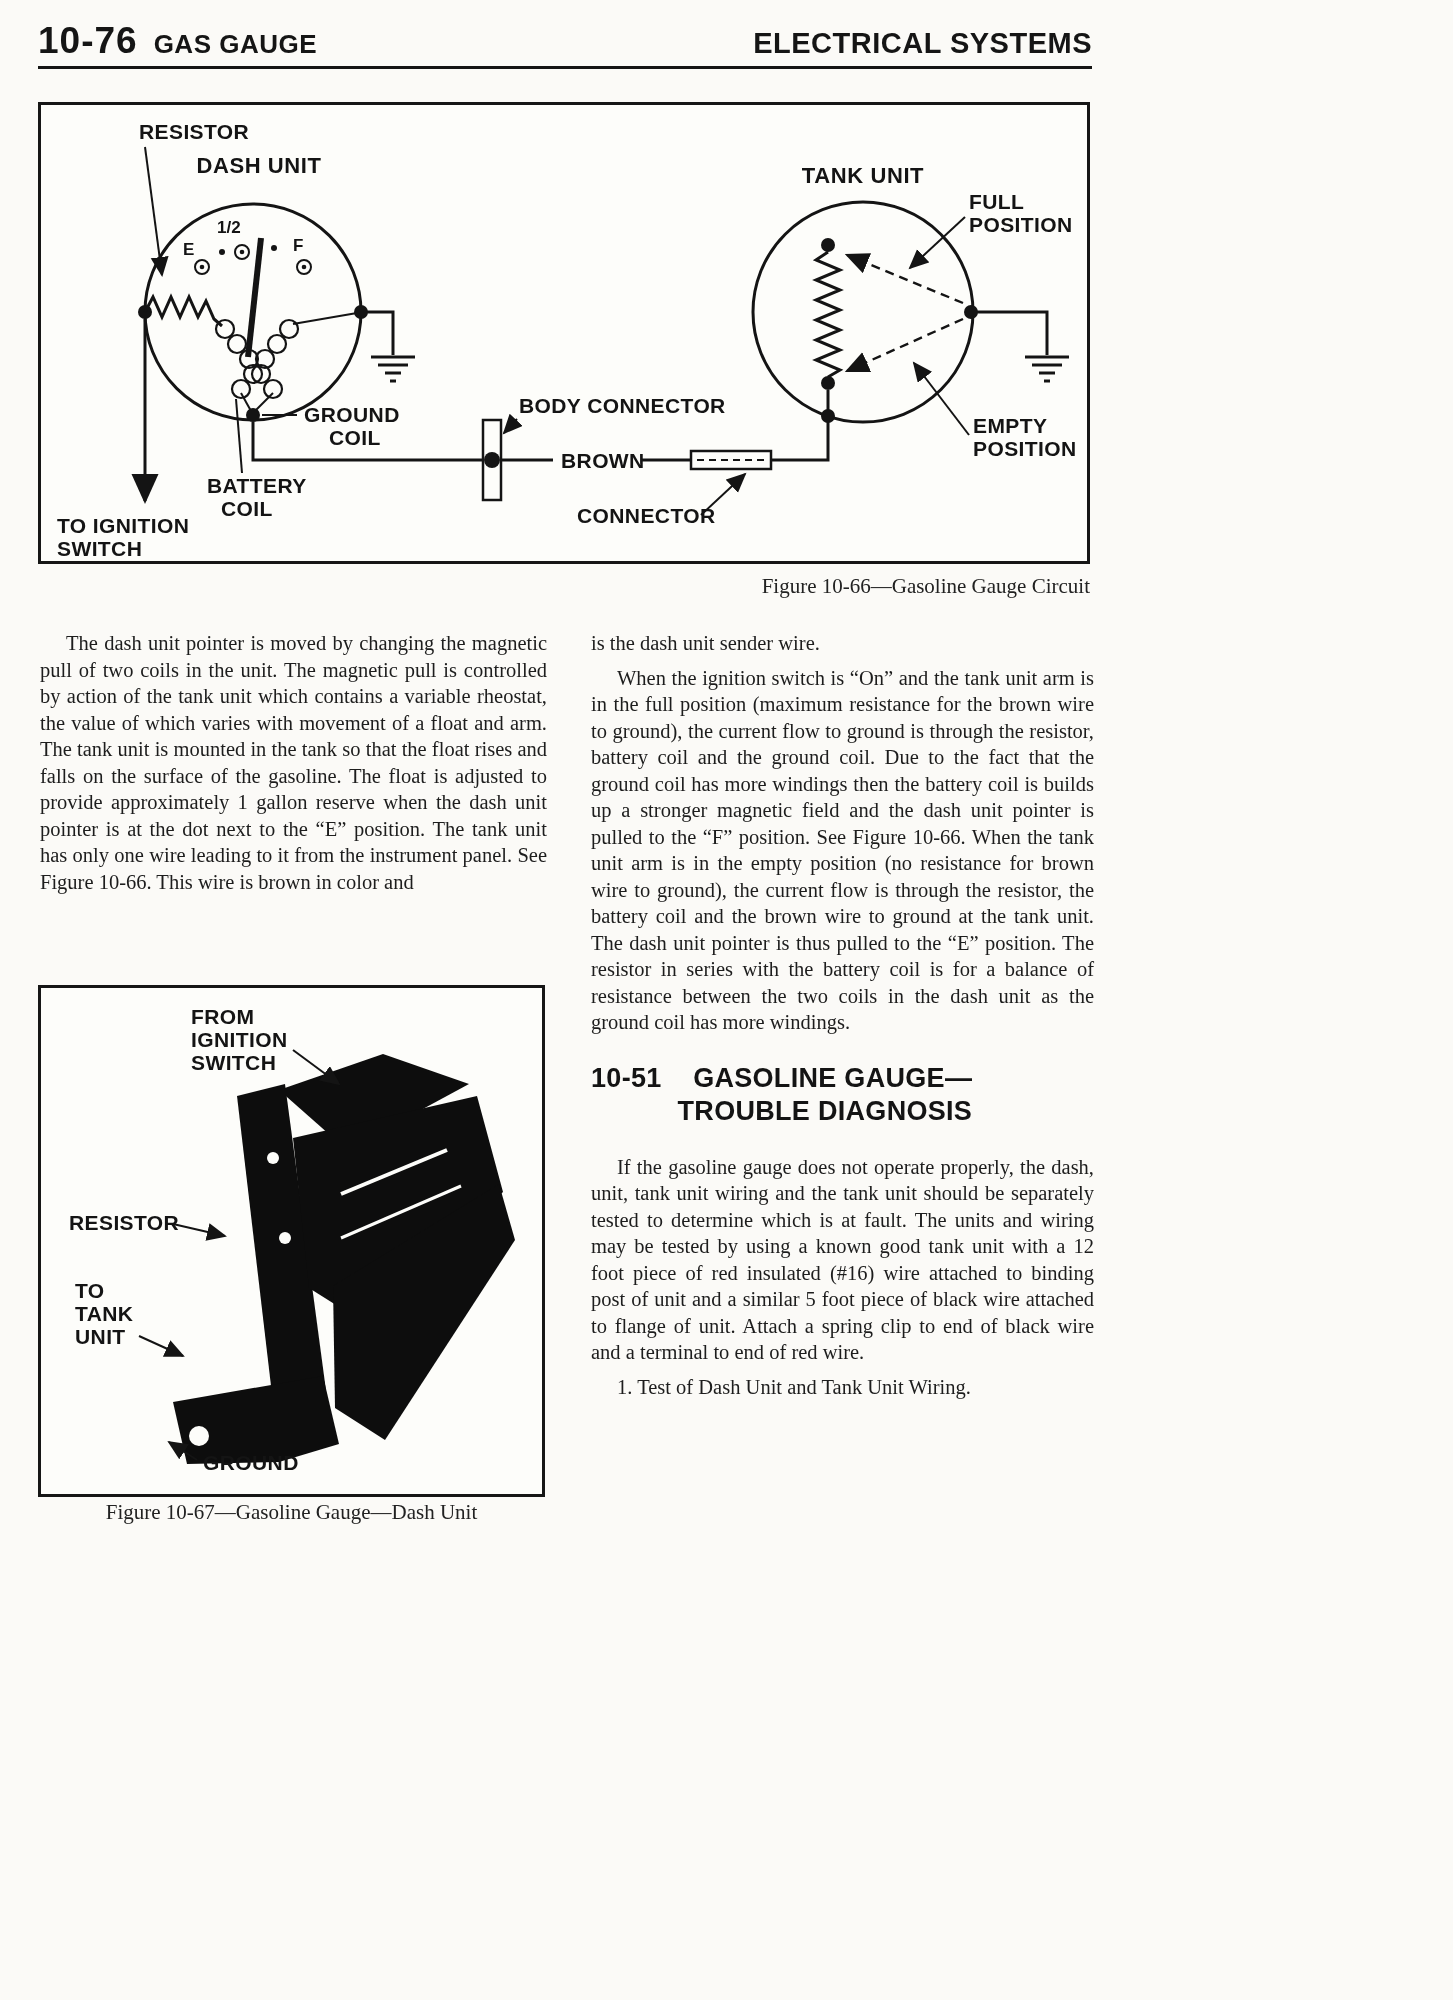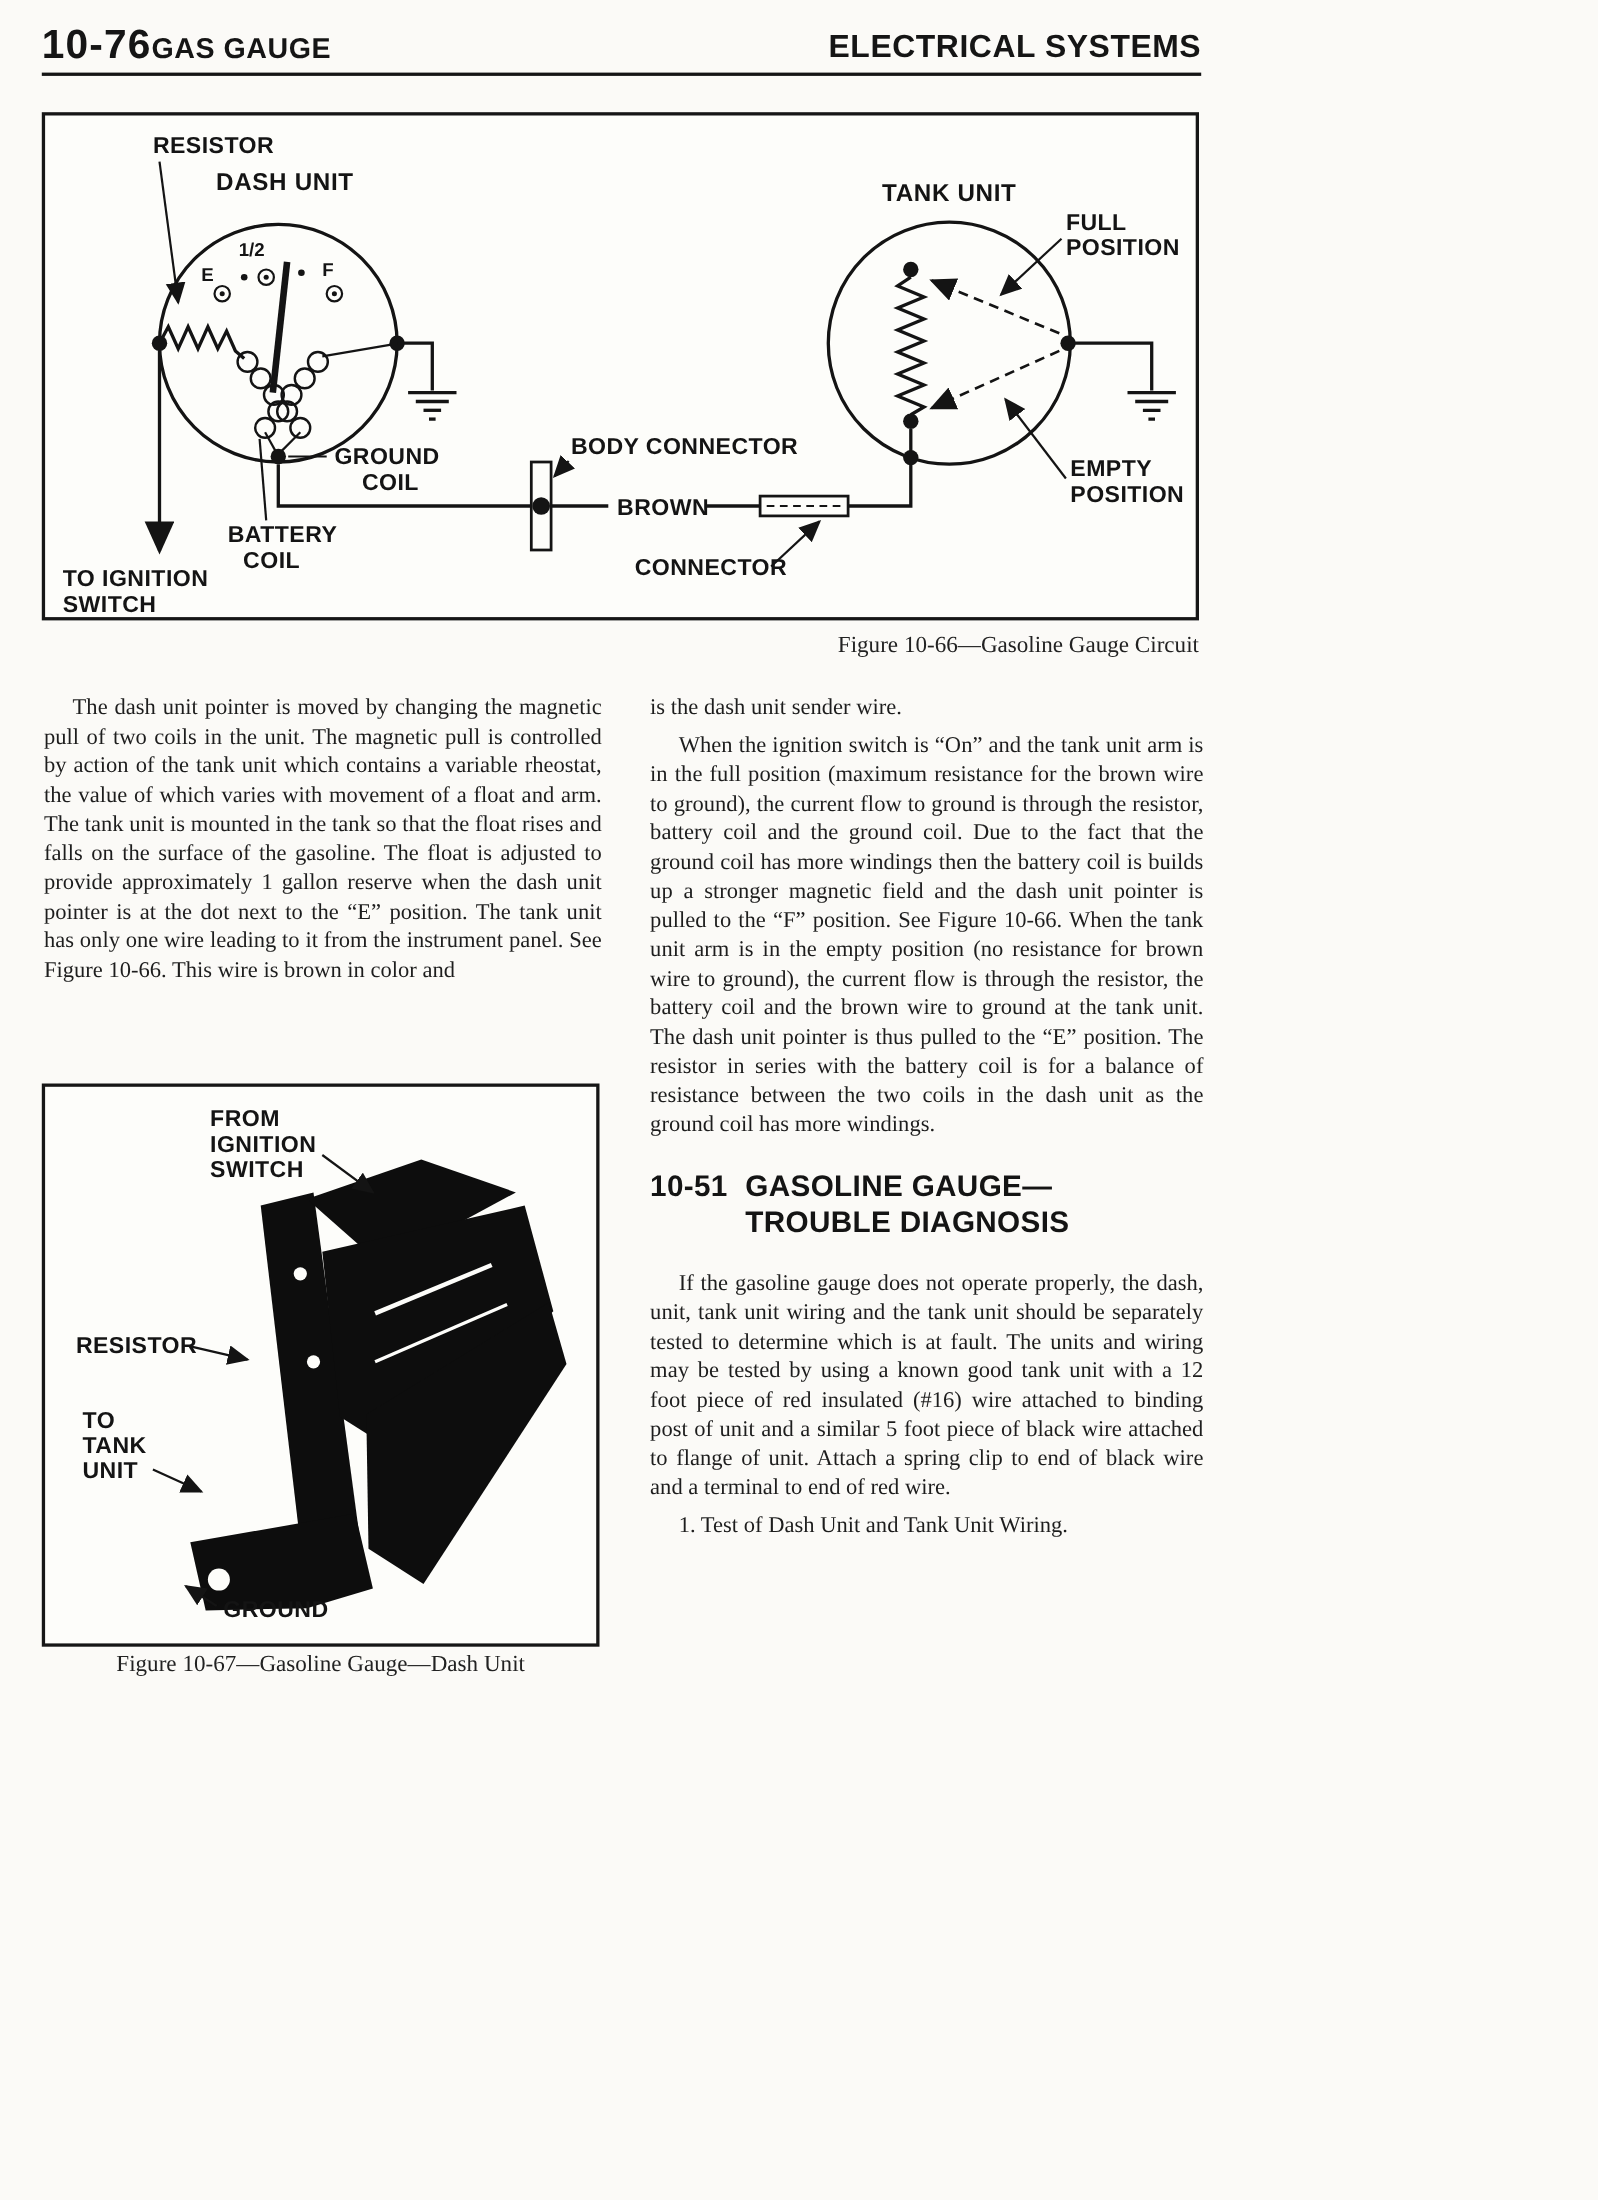--- a/index.html
+++ b/index.html
@@ -6,21 +6,21 @@
   body{
     width:1453px;height:2000px;
     background:#fbfaf7;
     font-family:"Liberation Serif",serif;
     color:#1b1b1b;
     -webkit-font-smoothing:antialiased;
   }
   .page{position:relative;width:1453px;height:2000px;overflow:hidden;}
 
   
-  .hdr-left{position:absolute;left:38px;top:20px;display:flex;align-items:baseline;
+  .hdr-left{position:absolute;left:38px;top:20px;display:flex;align-items:baseline;gap:16px;
     font-family:"Liberation Sans",sans-serif;font-weight:bold;color:#151515;}
   .hdr-num{font-size:37px;letter-spacing:1px;}
   .hdr-title{font-size:26px;letter-spacing:0.5px;}
   .hdr-right{position:absolute;right:361px;top:27px;
     font-family:"Liberation Sans",sans-serif;font-weight:bold;font-size:29px;
     letter-spacing:0.5px;color:#151515;}
   .hdr-rule{position:absolute;left:38px;top:66px;width:1054px;height:3px;background:#151515;}
 
   
   .figbox{position:absolute;background:#fdfdfa;border:3px solid #161616;}
@@ -44,21 +44,21 @@
 
   
   .col{position:absolute;font-size:20.5px;line-height:26.5px;text-align:justify;color:#1d1d1d;}
   .col p{margin:0 0 8px 0;text-indent:26px;}
   .col p.noindent{text-indent:0;}
   .col-left{left:40px;top:630px;width:507px;}
   .col-right{left:591px;top:630px;width:503px;}
 
   .sec-heading{display:flex;gap:16px;margin:26px 0 26px 0;
     font-family:"Liberation Sans",sans-serif;font-weight:bold;font-size:27px;
-    line-height:33px;color:#141414;text-align:left;letter-spacing:0.3px;}
+    line-height:33px;color:#141414;text-align:right;letter-spacing:0.3px;}
   .numbered{margin-top:14px;text-indent:26px;}
 </style>
 </head>
 <body>
 
 <div class="page">
 
   <div class="hdr-left">
     <span class="hdr-num">10-76</span>
     <span class="hdr-title">GAS GAUGE</span>

